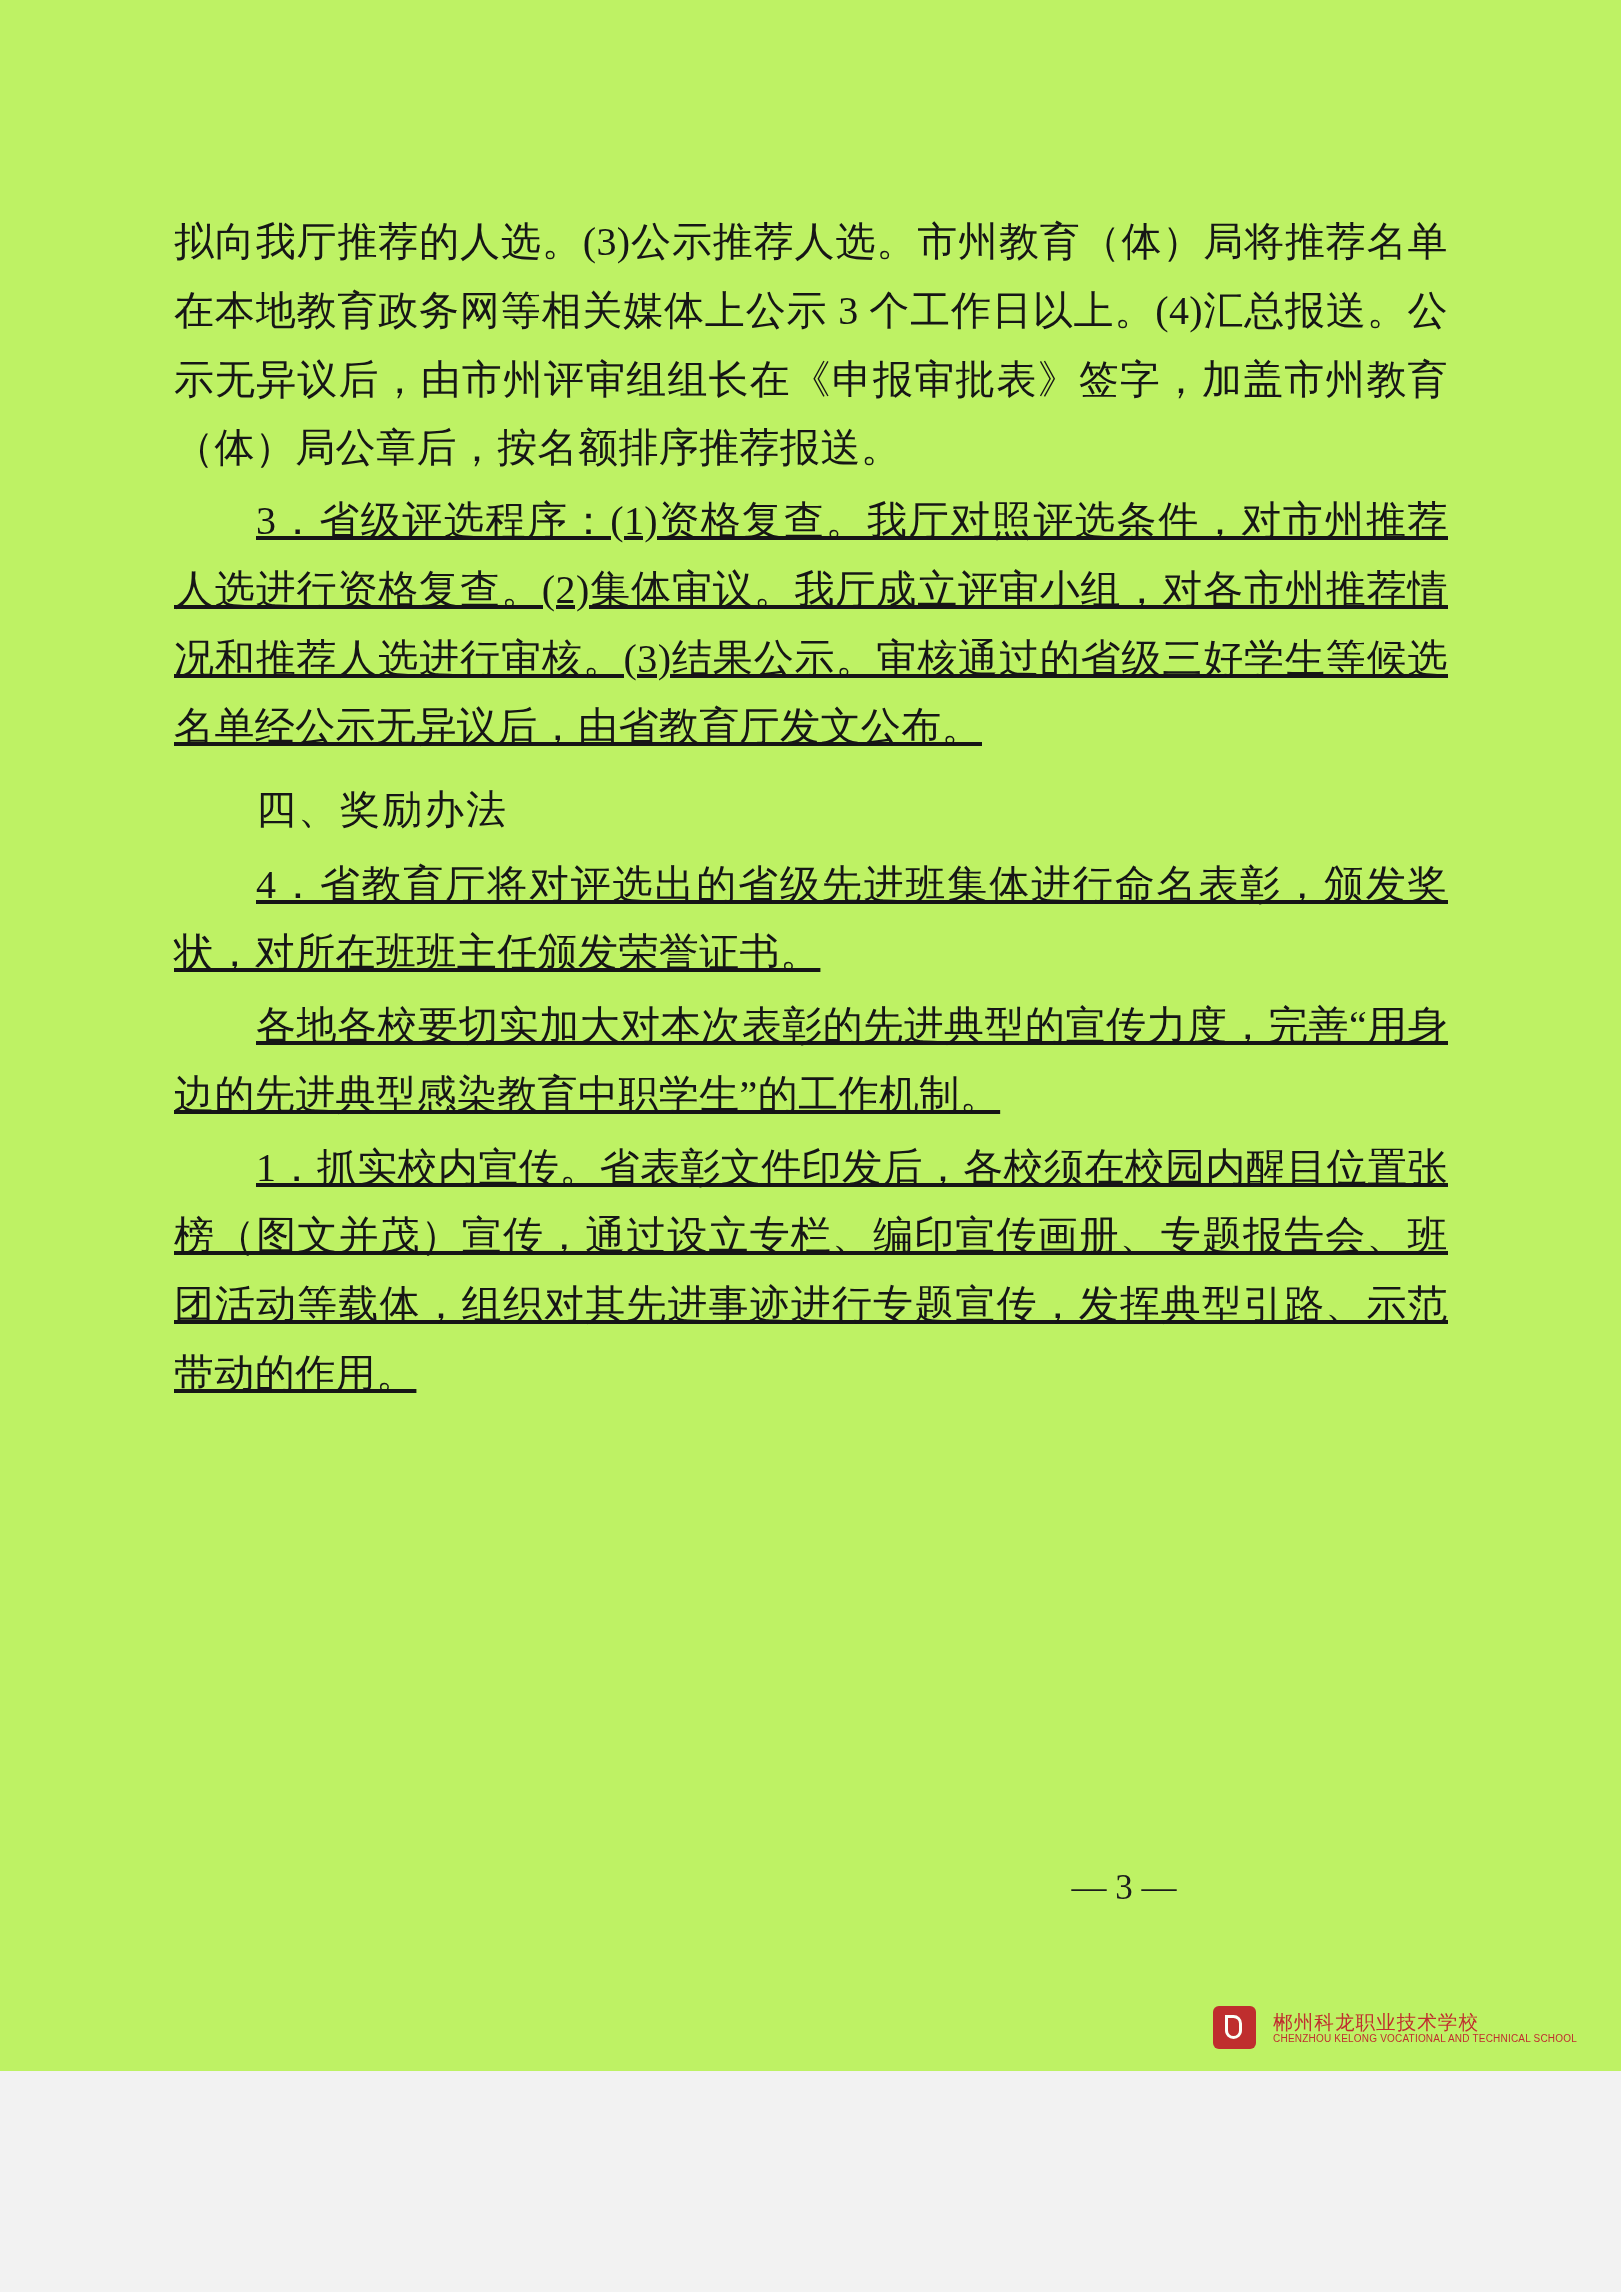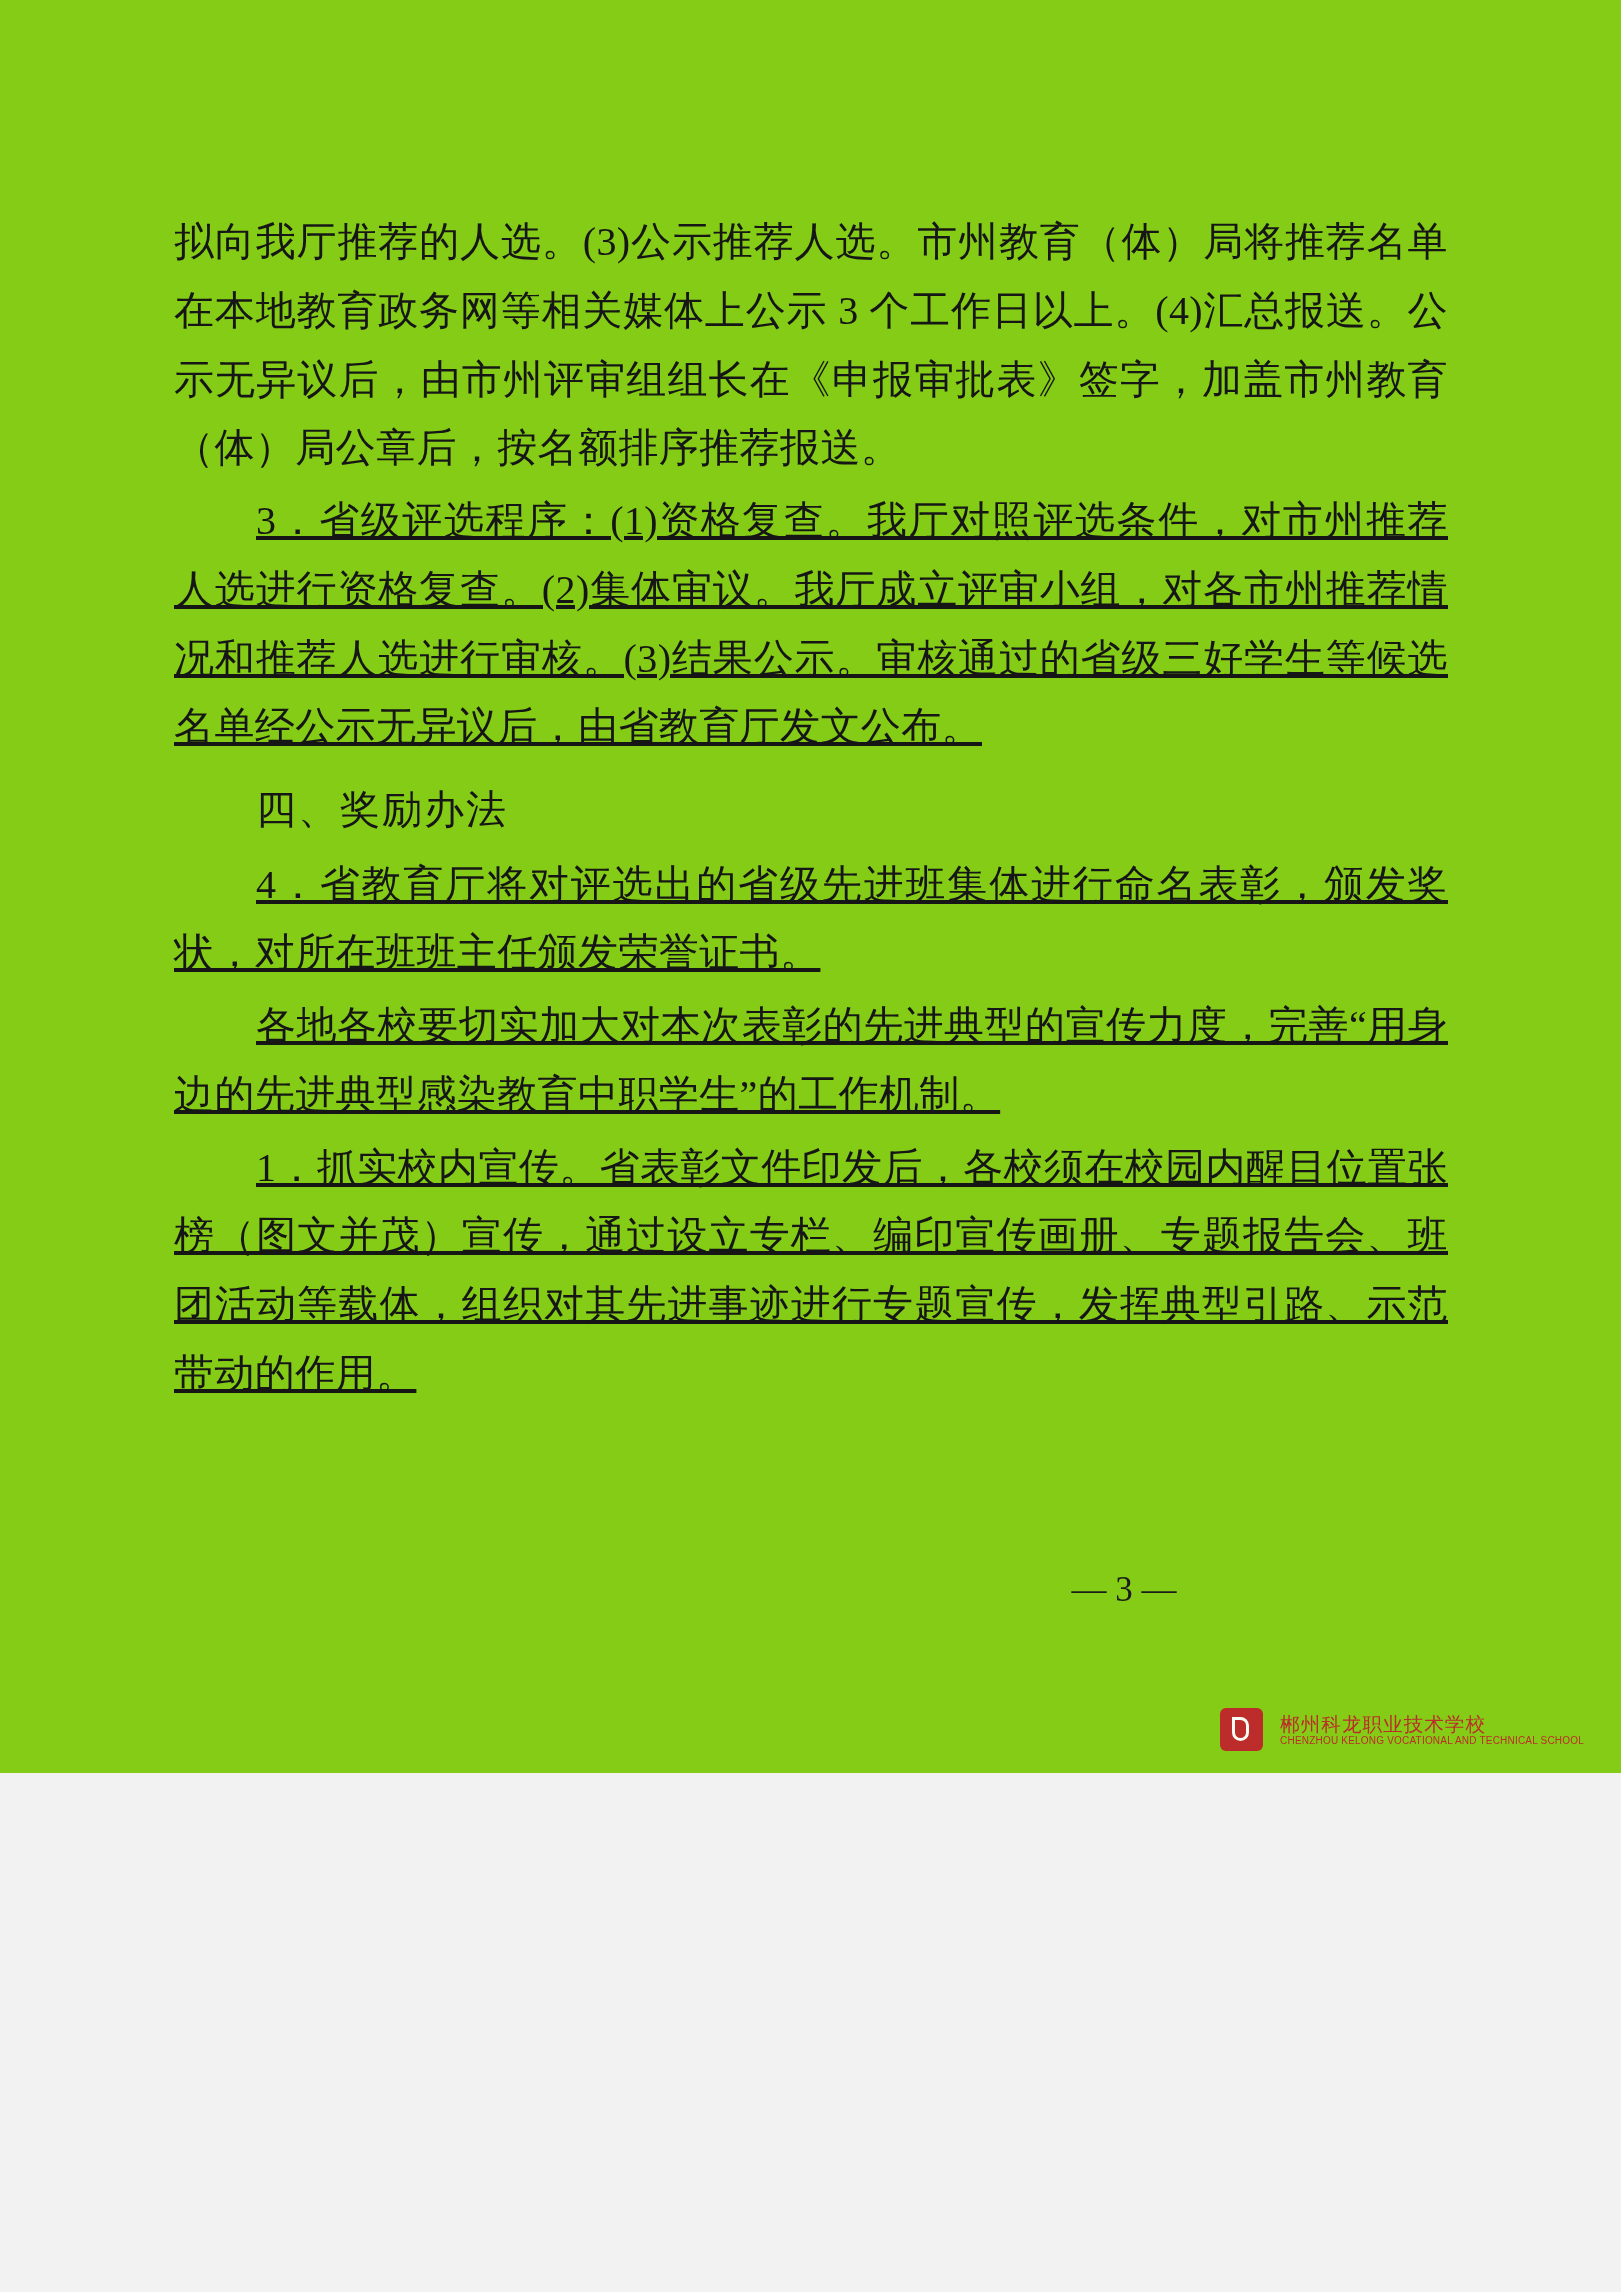--- a/index.html
+++ b/index.html
@@ -4,22 +4,22 @@
 <title>document-page</title>
 <style>
   html, body {
     margin: 0;
     padding: 0;
     background: #f2f2f2;
   }
   .page {
     position: relative;
     width: 1621px;
-    height: 1773px;
-    background: #84cc16;
+    height: 2071px;
+    background: #bef264;
     margin: 0 auto;
     overflow: hidden;
     font-family: "Liberation Serif", "DejaVu Serif", serif;
     color: #161616;
   }
   .content {
     position: absolute;
     left: 174px;
     top: 208px;
     width: 1274px;
@@ -49,21 +49,21 @@
     left: 0;
     right: 0;
     bottom: 163px;
     text-align: center;
     font-size: 35px;
     color: #1c1c1c;
     padding-left: 627px;
   }
   .watermark {
     position: absolute;
-    right: 37px;
+    right: 44px;
     bottom: 21.6px;
     display: flex;
     align-items: center;
     gap: 17px;
     opacity: 0.95;
   }
   .wm-mark {
     width: 43px;
     height: 43px;
     background: #c0242c;

